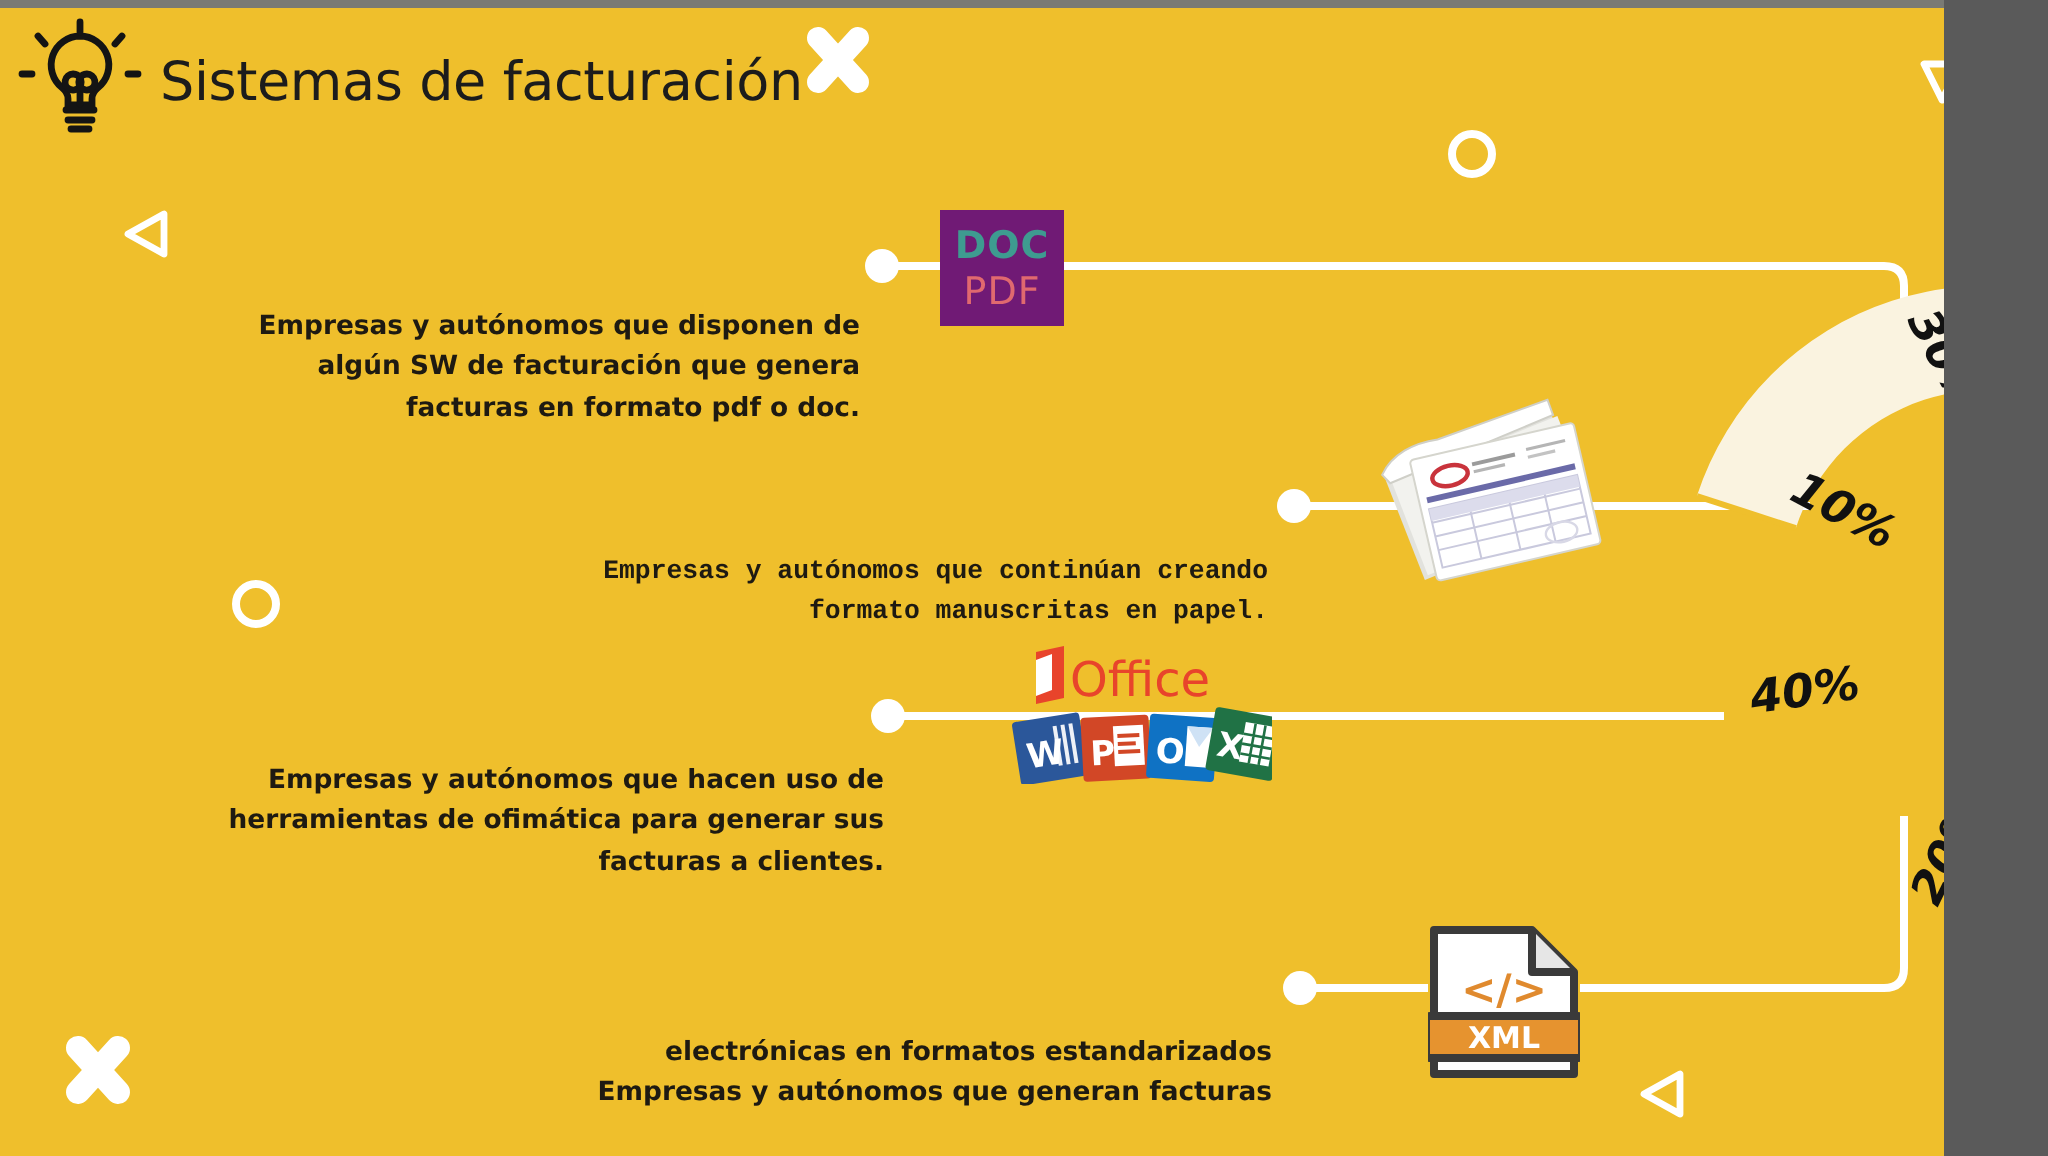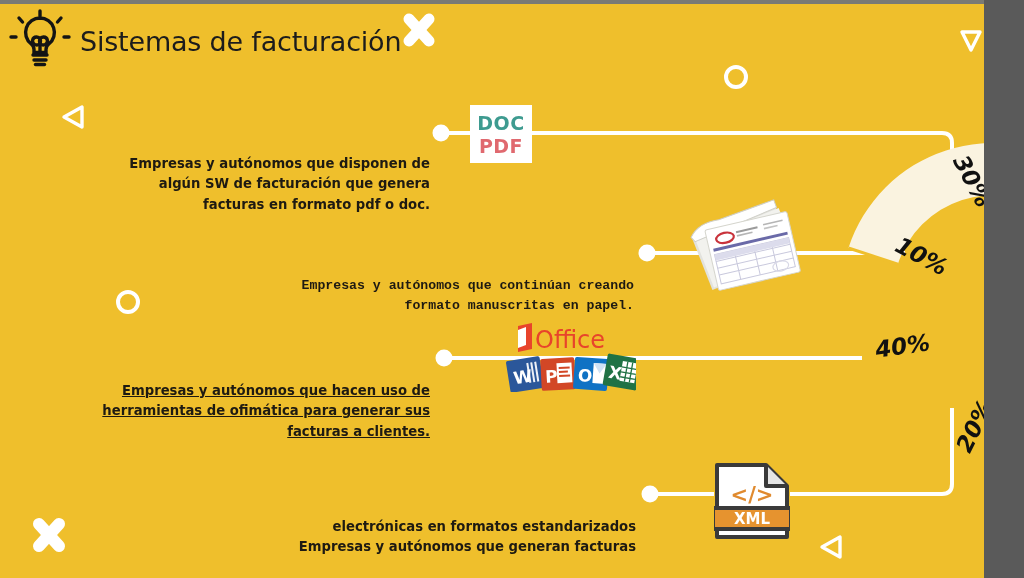--- a/index.html
+++ b/index.html
@@ -7,21 +7,20 @@
     padding: 0;
     background: #5a5a5a;
   }
   #slide {
     position: relative;
     width: 972px;
     height: 578px;
     overflow: hidden;
     background: #EFBF2C;
     font-family: "DejaVu Sans", sans-serif;
-    padding-left: 12px;
   }
   #topbar {
     position: absolute;
     left: 0; top: 0;
     width: 1024px; height: 4px;
     background: #7a7a74;
   }
 
   
   #title-row {
@@ -61,31 +60,31 @@
   }
   .item-text .ln { display: block; white-space: nowrap; }
 
   
   .icon-box { position: absolute; }
 
   
   #docpdf-card {
     left: 470px; top: 105px;
     width: 62px; height: 58px;
-    background: #ffffff;
+    background: #701a75;
     display: flex; flex-direction: column;
     align-items: center; justify-content: center;
     gap: 1px;
   }
   #docpdf-card .doc-lbl {
     font-size: 19px; font-weight: bold; color: #3E9B90;
     font-family: "DejaVu Sans", sans-serif; letter-spacing: .5px;
   }
   #docpdf-card .pdf-lbl {
-    font-size: 19px; font-weight: bold; color: #E0696F;
+    font-size: 19px; font-weight: normal; color: #E0696F;
     font-family: "DejaVu Sans", sans-serif; letter-spacing: .5px;
   }
 
   
   #paper-icon { left: 688px; top: 196px; width: 128px; height: 104px; }
 
   
   #office-icon { left: 502px; top: 322px; width: 134px; height: 70px; }
 
   
@@ -197,21 +196,21 @@
       <g stroke="#c9c9dd" stroke-width="1" fill="none">
         <rect x="26" y="50" width="76" height="30"></rect>
         <path d="M26 57 L102 57 M26 64 L102 64 M26 71 L102 71"></path>
         <path d="M46 50 L46 80 M66 50 L66 80 M84 50 L84 80"></path>
       </g>
       <rect x="26" y="50" width="76" height="6" fill="#dcdcec"></rect>
       <ellipse cx="88" cy="76" rx="8" ry="5" fill="none" stroke="#d8d8e6" stroke-width="1.2"></ellipse>
     </g>
   </svg>
 
-  <div class="item-text" style="left:0px; top:349px; width:430px;text-decoration:underline;">
+  <div class="item-text" style="left:12px; top:349px; width:430px;">
     <span class="ln">Empresas y autónomos que hacen uso de</span>
     <span class="ln">herramientas de ofimática para generar sus</span>
     <span class="ln">facturas a clientes.</span>
   </div>
 
   <svg class="icon-box" id="office-icon" viewBox="0 0 134 70">
 
     <g>
       <path d="M16 4 L30 1 L30 27 L16 30 L16 4 Z" fill="#E8442B"></path>
       <path d="M16 8 L24 5 L24 23 L16 26 Z" fill="#ffffff"></path>

